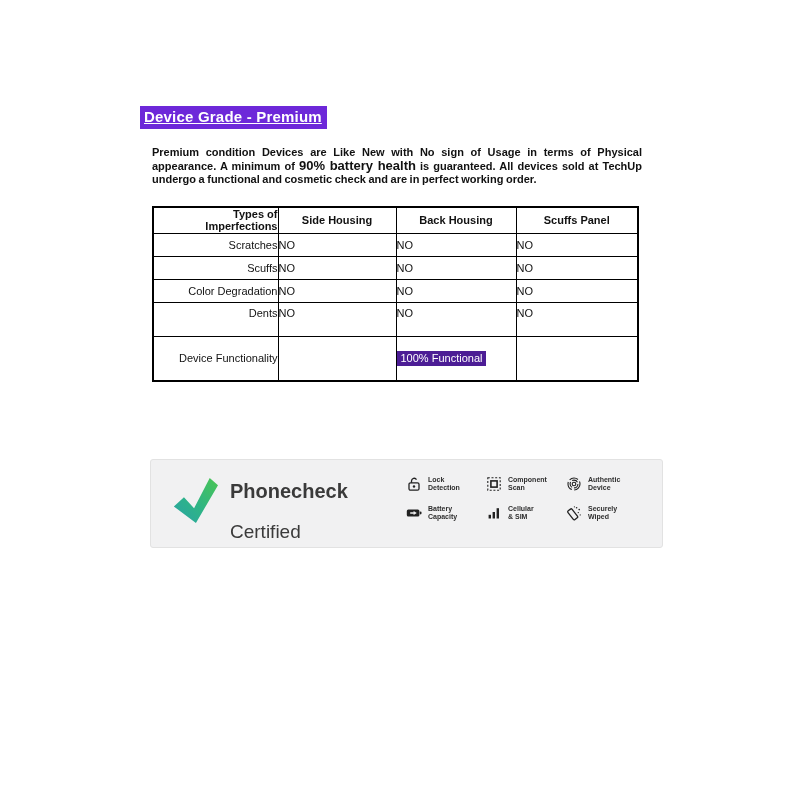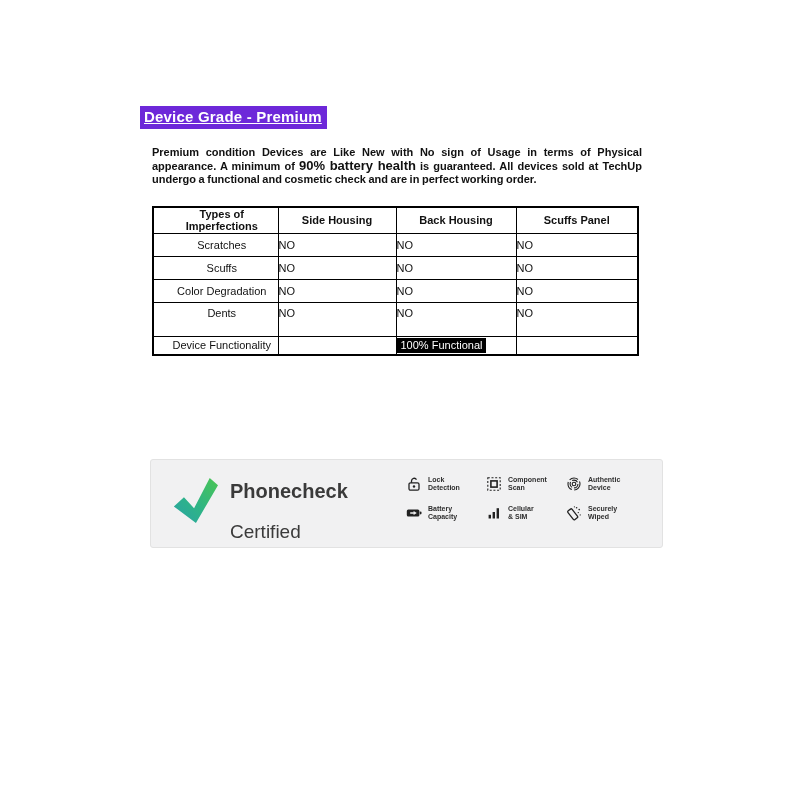--- a/index.html
+++ b/index.html
@@ -65,29 +65,29 @@
     vertical-align: middle;
     overflow: hidden;
   }
   .grade-table col.c0 { width: 125px; }
   .grade-table col.c1 { width: 118px; }
   .grade-table col.c2 { width: 120px; }
   .grade-table col.c3 { width: 122px; }
   .grade-table thead tr { height: 26px; }
   .grade-table tbody tr { height: 23px; }
   .grade-table th.first, .grade-table td.first {
-    text-align: center;
+    text-align: right;
     padding-left: 12px;
   }
   .grade-table th { font-weight: bold; }
   .grade-table tr.row-dents { height: 34px; }
   .grade-table tr.row-dents td { vertical-align: top; padding-top: 4px; }
-  .grade-table tr.row-func { height: 19px; }
+  .grade-table tr.row-func { height: 45px; }
   .cell-highlight {
-    background: #000000;
+    background: #4c1d95;
     color: #ffffff;
     padding: 1px 4px 2px 4px;
   }
 
   
   .cert-box {
     position: absolute;
     left: 150px;
     top: 459px;
     width: 513px;

